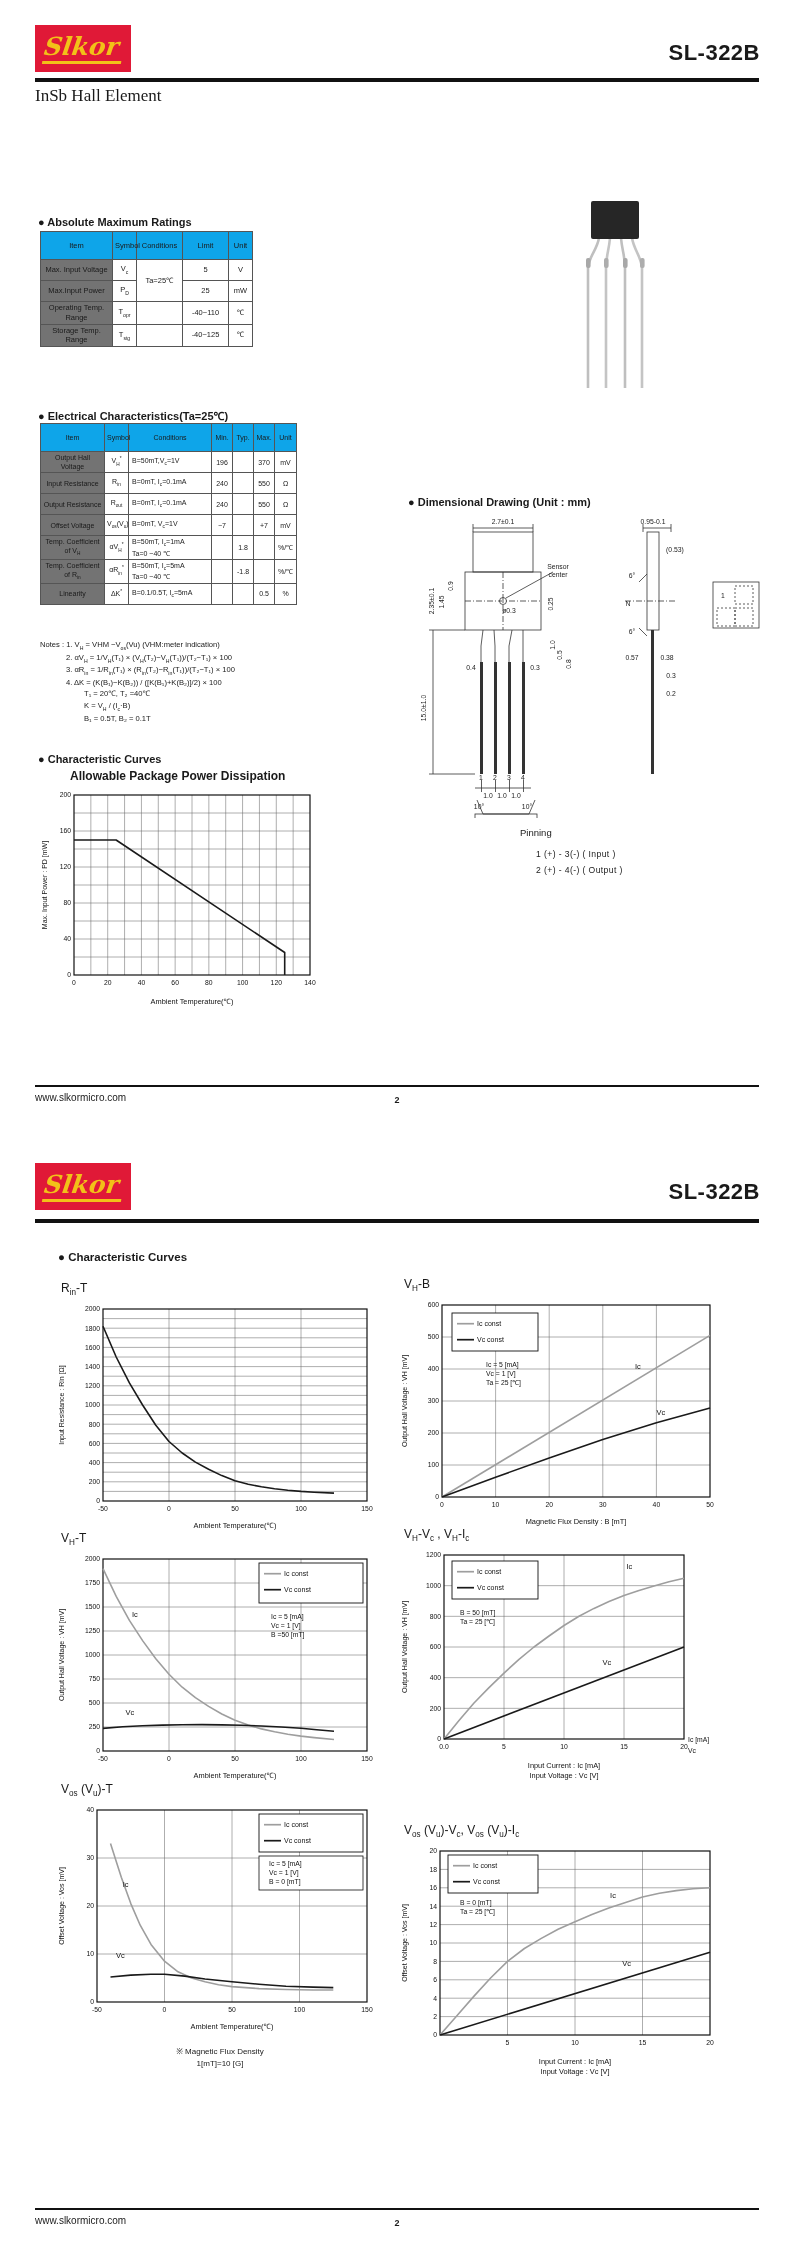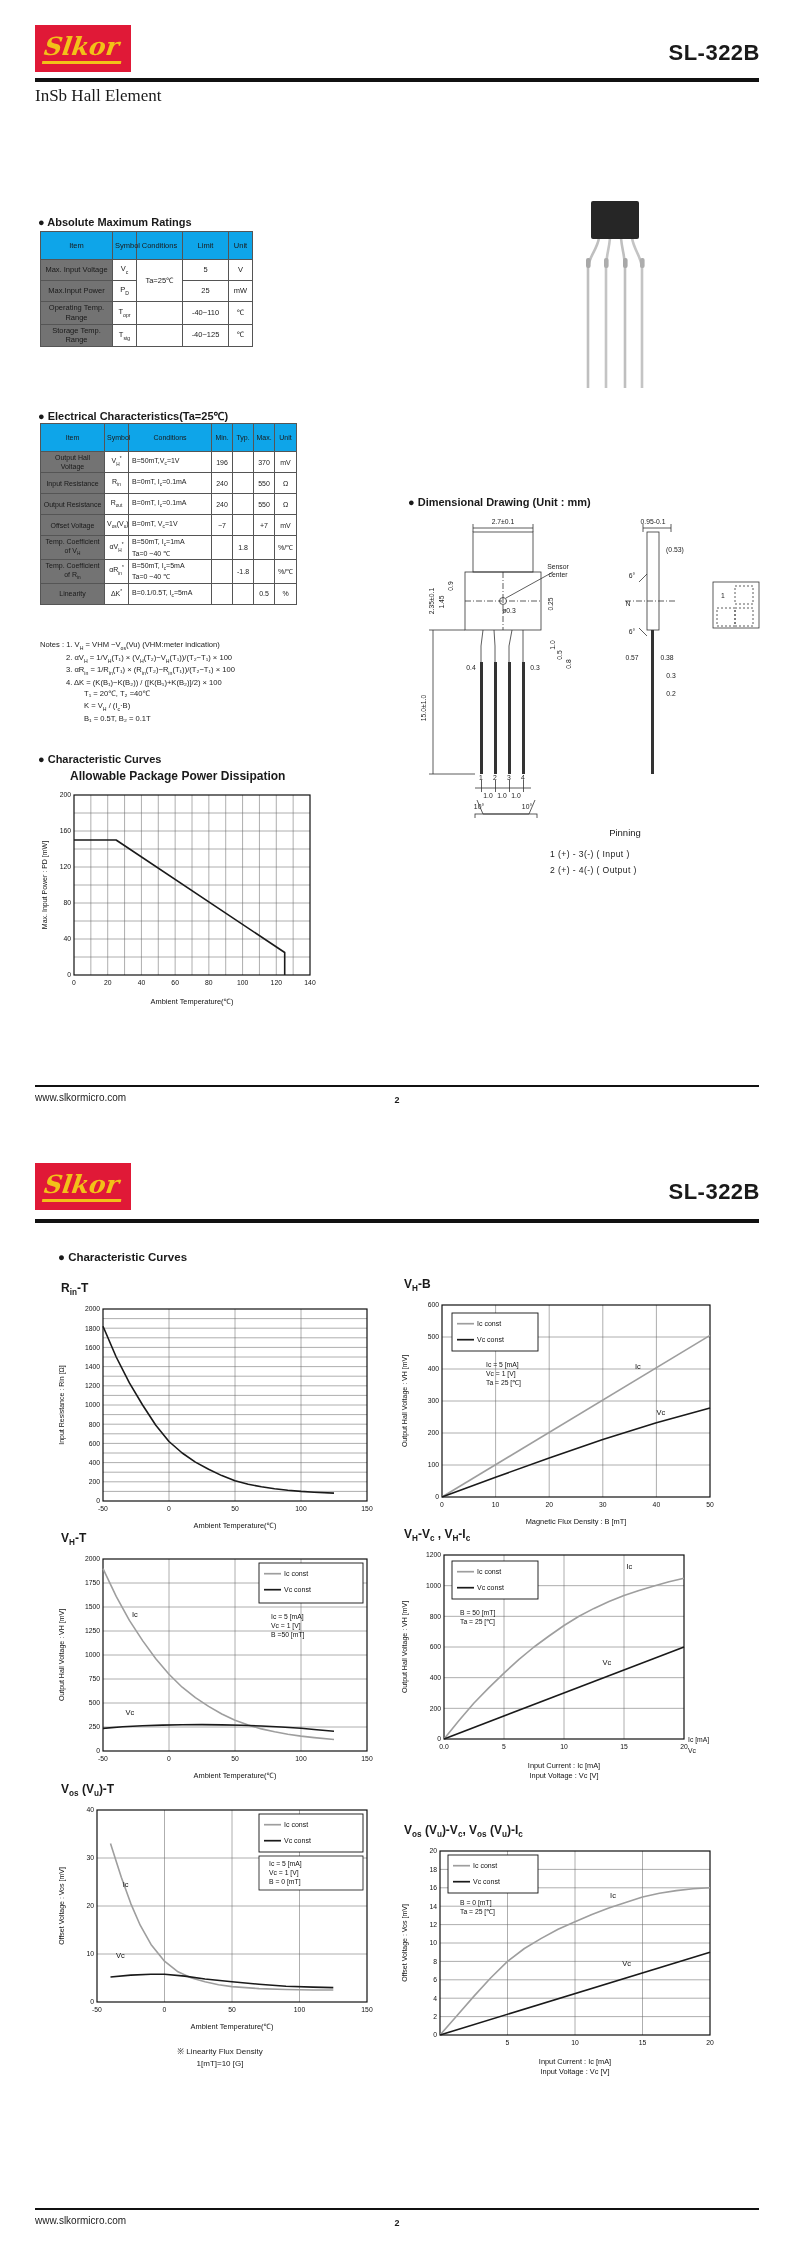--- a/index.html
+++ b/index.html
@@ -31,28 +31,28 @@
   .t-elec{width:257px;font-size:7px}
   .t-elec th:nth-child(1){width:64px}.t-elec th:nth-child(2){width:24px}.t-elec th:nth-child(3){width:83px}
   .t-elec th:nth-child(4){width:21px}.t-elec th:nth-child(5){width:21px}.t-elec th:nth-child(6){width:21px}.t-elec th:nth-child(7){width:22px}
   .t-elec td:nth-child(3){text-align:left;padding-left:3px}
   sub{font-size:68%}sup{font-size:68%}
   
   .notes{font-size:7.6px;line-height:1.55;color:#1a1a1a}
   .note-line.ind1{margin-left:26px}
   .note-line.ind2{margin-left:44px}
   
-  .chart .ctitle{font-size:12px;font-weight:bold;margin:0 0 2px 6px}
+  .chart .ctitle{font-size:12px;font-weight:normal;margin:0 0 2px 6px}
   .chart .ctitle.plain{font-size:12px;font-weight:600;margin-left:32px}
   .cap-center{width:330px;text-align:center;font-size:8px;line-height:1.5;margin-top:2px}
   .cap-small{width:344px;text-align:center;font-size:7.4px;line-height:1.5;margin-top:2px}
   
   .pinning{font-size:8.6px;line-height:1.9}
-  .pin-title{text-align:center;font-size:9.5px;margin-bottom:4px}
-  .pin-line{margin-left:30px;letter-spacing:.4px}
+  .pin-title{font-size:9.5px;margin-bottom:4px}
+  .pin-line{margin-left:16px;letter-spacing:.4px}
   
   .footer-rule{left:35px;width:724px;height:2px;background:#111;top:1085px}
   .site{left:35px;top:1092px;font-size:10px}
   .pnum{left:0;top:1095px;width:794px;text-align:center;font-size:9px;font-weight:bold}
   svg text{font-family:"Liberation Sans",sans-serif}
 </style>
 </head>
 <body>
 
 <div class="page page1">
@@ -573,21 +573,21 @@
         <line x1="209" y1="40.7" x2="226" y2="40.7" stroke="#1a1a1a" stroke-width="1.7"></line>
         <text x="229" y="43" font-size="7" fill="#111">Vc const</text>
         <rect x="204" y="56" width="104" height="34" fill="#fff" stroke="#111" stroke-width="0.8"></rect>
         <text x="214" y="66" font-size="6.8" fill="#111">Ic = 5 [mA]</text>
         <text x="214" y="75" font-size="6.8" fill="#111">Vc = 1 [V]</text>
         <text x="214" y="84" font-size="6.8" fill="#111">B = 0 [mT]</text>
         <text x="177" y="229" text-anchor="middle" font-size="7.4" fill="#111">Ambient Temperature(℃)</text>
         <text font-size="7" fill="#111" text-anchor="middle" transform="translate(9,106) rotate(-90)">Offset Voltage : Vos [mV]</text>
       </svg>
     <div class="cap-center">
-      <div>※ Linearity Flux Density</div>
+      <div>※ Magnetic Flux Density</div>
       <div>1[mT]=10 [G]</div>
     </div>
   </div>
 
   <div class="abs chart" style="left:398px;top:700px">
     <div class="ctitle">V<sub>os</sub> (V<sub>u</sub>)-V<sub>c</sub>, V<sub>os</sub> (V<sub>u</sub>)-I<sub>c</sub></div>
     <svg width="330" height="240" viewBox="0 0 330 240">
         <line x1="109.5" y1="10" x2="109.5" y2="194" stroke="#6b6b6b" stroke-width="0.55"></line>
         <line x1="177" y1="10" x2="177" y2="194" stroke="#6b6b6b" stroke-width="0.55"></line>
         <line x1="244.5" y1="10" x2="244.5" y2="194" stroke="#6b6b6b" stroke-width="0.55"></line>

